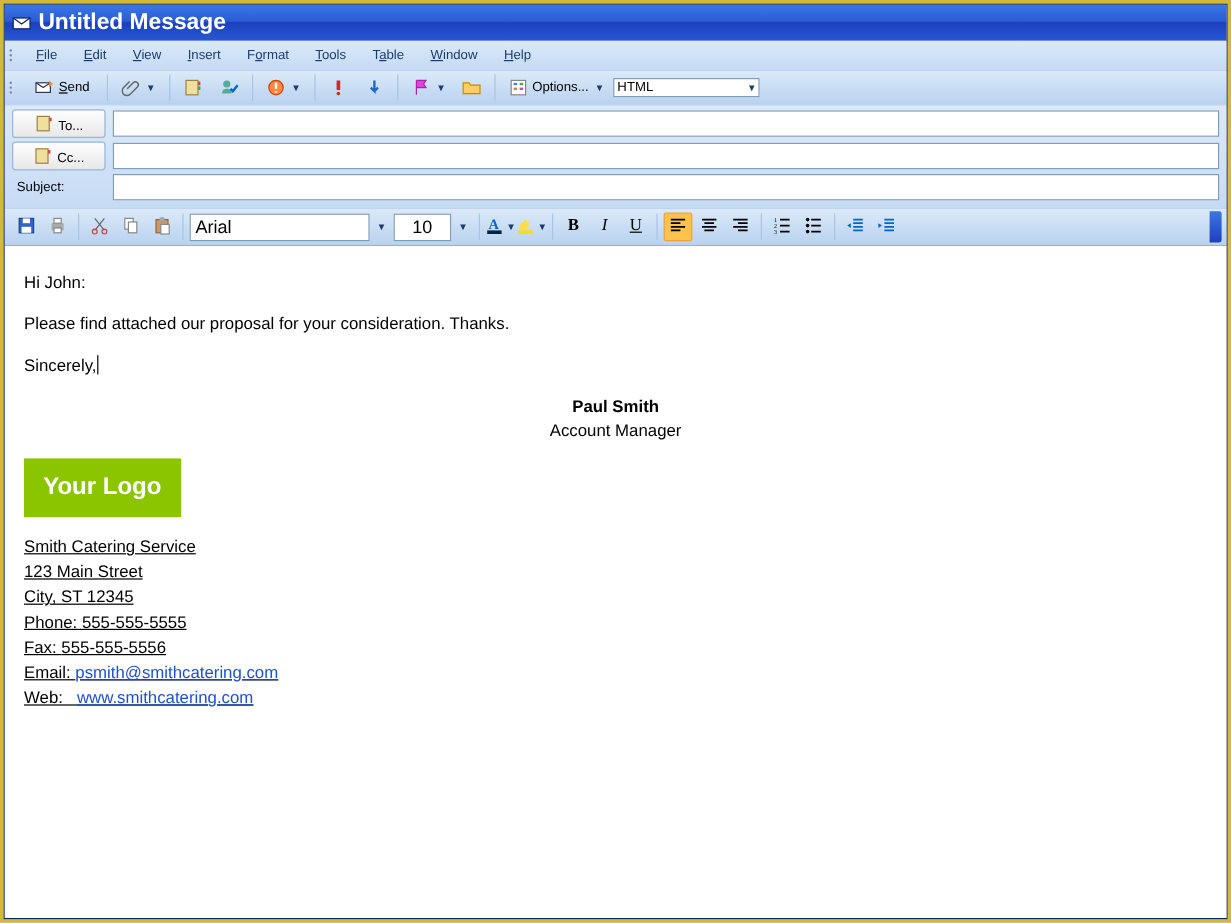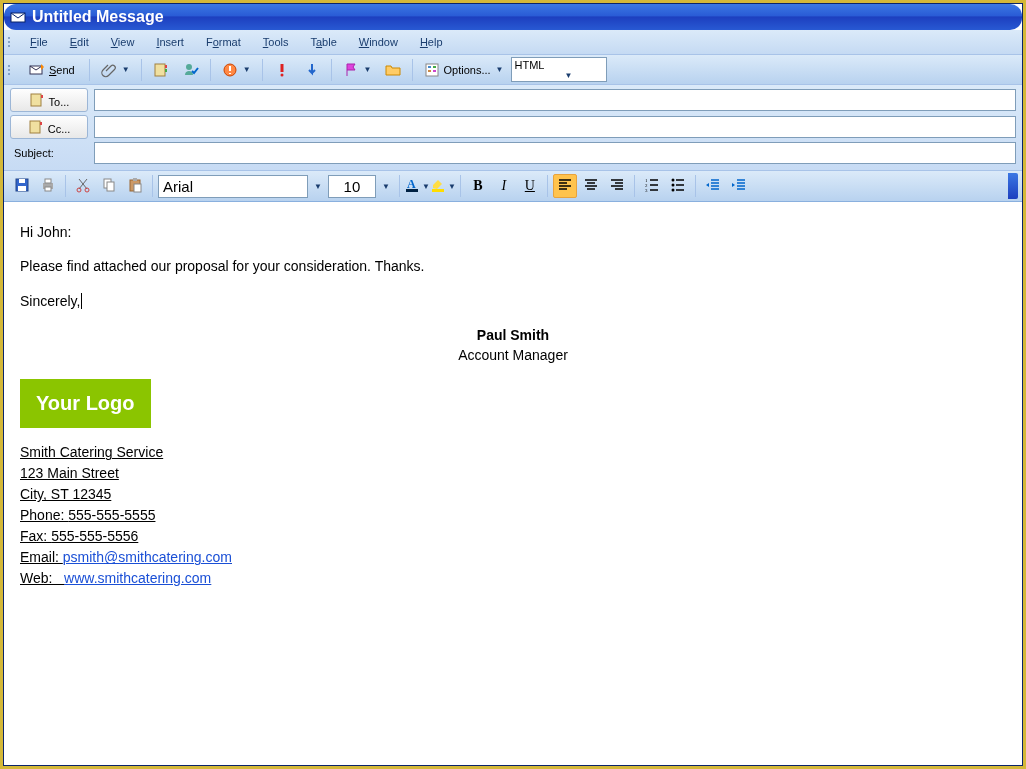--- a/index.html
+++ b/index.html
@@ -19,23 +19,22 @@
   display: flex;
   flex-direction: column;
 }
 .titlebar {
   background: linear-gradient(to bottom, #3b77e3 0%, #2a5cd6 45%, #1d3fbf 50%, #2859d3 100%);
   color: #fff;
   padding: 4px 6px;
   display: flex;
   align-items: center;
   font-weight: bold;
-  font-size: 16px;
+  font-size: 19px;
   gap: 6px;
-  border-radius: 12px;
 }
 .titlebar-icon {
   width: 16px; height: 16px;
   display: inline-flex; align-items: center; justify-content: center;
 }
 .menubar {
   background: linear-gradient(to bottom, #dbeaf9 0%, #c5daf3 100%);
   border-bottom: 1px solid #a8c3e8;
   padding: 2px 4px;
   display: flex;
@@ -75,21 +74,21 @@
 .icon-box { width:16px; height:16px; display:inline-flex; align-items:center; justify-content:center;}
 .send-btn {
   display:inline-flex; align-items:center; gap:4px;
   padding: 3px 8px;
   border: 1px solid transparent;
   border-radius:2px;
 }
 .send-text { font-weight:normal; color:#000;}
 .send-text u { text-decoration: underline;}
 .options-text { color:#000; }
-.tb-select-wrap { display:inline-flex; align-items:center; border:1px solid #7f9db9; background:#fff; padding:1px 2px;flex-direction:column;}
+.tb-select-wrap { display:inline-flex; align-items:center; border:1px solid #7f9db9; background:#fff; padding:1px 2px;}
 .tb-select-wrap .arrow { font-size:8px; margin-left:18px; color:#1a3d6e;}
 
 .recipient-area {
   background: linear-gradient(to bottom, #dbeaf9 0%, #c7dbf4 100%);
   border-bottom: 1px solid #a8c3e8;
   padding: 3px 6px;
 }
 .recip-row { display:flex; align-items:center; margin-bottom:3px; gap:6px;}
 .recip-btn {
   width: 78px;

